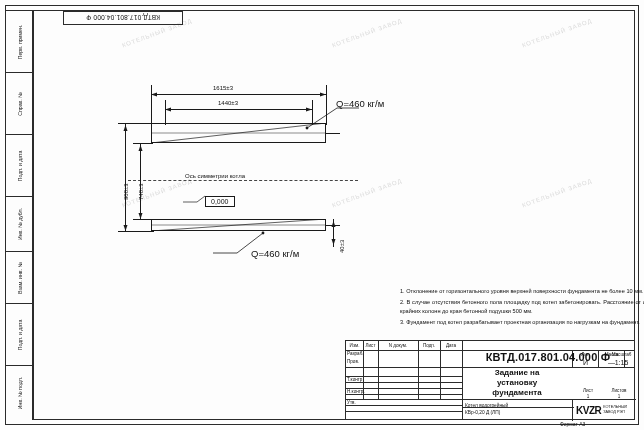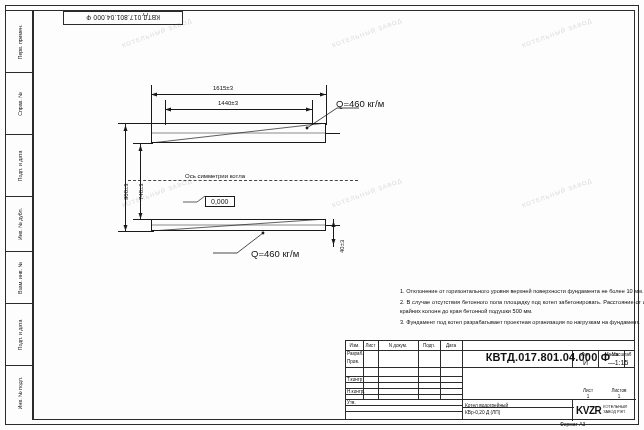--- a/index.html
+++ b/index.html
@@ -294,20 +294,25 @@
     <div class="desig">КВТД.017.801.04.000 Ф</div>
 
     <div class="cell cellc" style="left:227px;top:10px;width:25px;height:7px;">Лит.</div>
     <div class="cell cellc" style="left:253px;top:10px;width:25px;height:7px;">Масса</div>
     <div class="cell cellc" style="left:262px;top:10px;width:27px;height:7px;">Масштаб</div>
 
     <div class="cell cellc" style="left:227px;top:17px;width:25px;height:9px;font-size:7px;">И</div>
     <div class="cell cellc" style="left:253px;top:17px;width:25px;height:9px;font-size:7px;">—</div>
     <div class="cell cellc" style="left:262px;top:17px;width:27px;height:9px;font-size:7px;">1:15</div>
 
+    <div class="title-main">
+      <span>Задание на</span>
+      <span>установку</span>
+      <span>фундамента</span>
+    </div>
 
     <div class="cell cellc" style="left:227px;top:46px;width:30px;height:6px;">Лист</div>
     <div class="cell cellc" style="left:258px;top:46px;width:30px;height:6px;">Листов</div>
     <div class="cell cellc" style="left:227px;top:52px;width:30px;height:6px;">1</div>
     <div class="cell cellc" style="left:258px;top:52px;width:30px;height:6px;">1</div>
 
     <div class="title-sub">
       <div>Котел водогрейный</div>
       <div>КВр-0,20 Д (ЛП)</div>
     </div>

